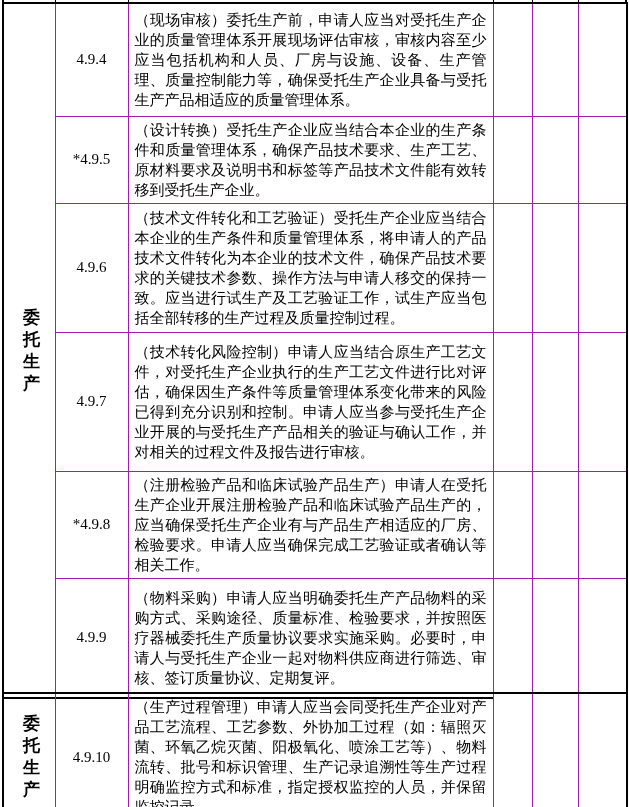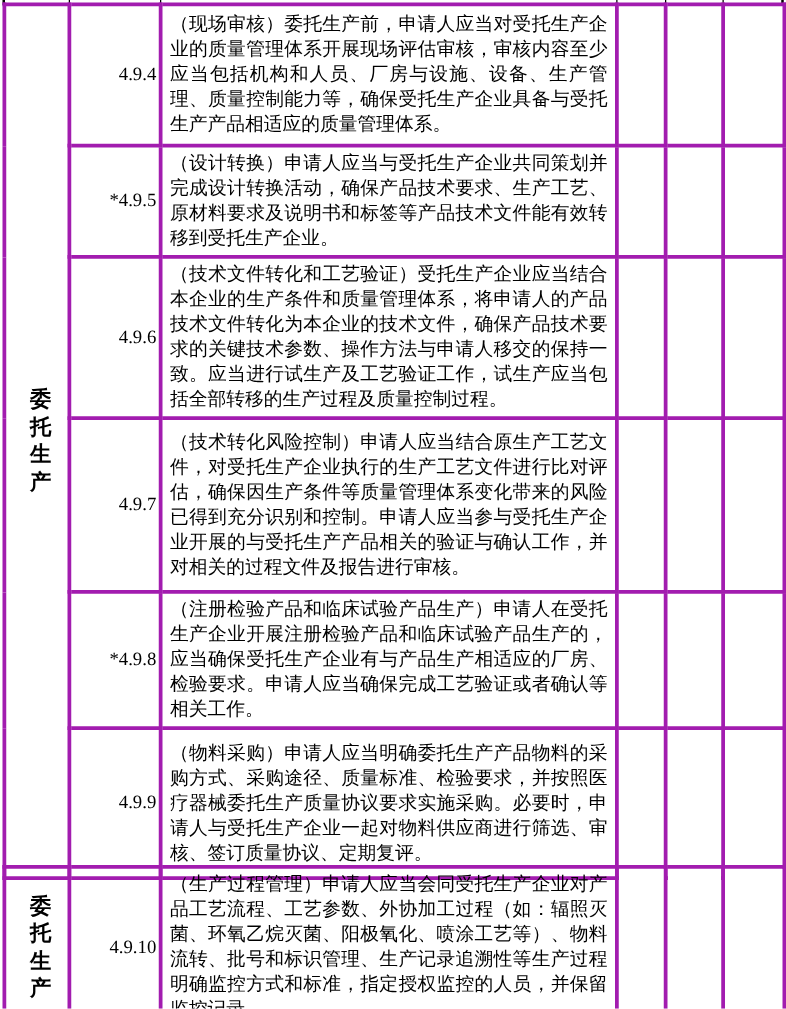--- a/index.html
+++ b/index.html
@@ -1,23 +1,23 @@
 <!DOCTYPE html>
 <html><head>
 <meta charset="utf-8">
 <style>
   html,body{margin:0;padding:0;background:#ffffff;}
   .page{position:relative;width:629px;height:807px;background:#ffffff;overflow:hidden;
         font-family:"Liberation Serif","DejaVu Serif",serif;color:#000;}
   table.tbl{border-collapse:collapse;table-layout:fixed;position:absolute;left:2px;width:625px;
             border:2px solid #000;}
-  .tbl td{border:3px solid #a21caf;vertical-align:middle;overflow:hidden;}
+  .tbl td{border:1px solid #a21caf;vertical-align:middle;overflow:hidden;}
   td.cat{text-align:center;font-family:"Liberation Sans","DejaVu Sans",sans-serif;
          font-weight:bold;font-size:17px;line-height:22px;padding:0 19px;}
-  td.num{text-align:right;font-size:15px;padding:0 2px;white-space:nowrap;}
+  td.num{text-align:center;font-size:15px;padding:0 2px;white-space:nowrap;}
   td.txt{text-align:justify;font-size:15px;line-height:20px;padding:3px 6px;}
   td.res{background:#ffffff;}
   tr.h0{height:113px;} tr.h1{height:80px;} tr.h2{height:129px;}
   tr.h3{height:139px;} tr.h4{height:99px;}  tr.h5{height:120px;}
   tr.h6{height:111px;}
   .stubs{position:absolute;top:0;left:0;width:629px;height:4px;}
   .stubs .v{position:absolute;top:0;height:4px;background:#000;}
 </style>
 </head>
 <body>
@@ -49,21 +49,21 @@
           <span>委托生产</span>
         </td>
         <td class="num">4.9.4</td>
         <td class="txt">（现场审核）委托生产前，申请人应当对受托生产企业的质量管理体系开展现场评估审核，审核内容至少应当包括机构和人员、厂房与设施、设备、生产管理、质量控制能力等，确保受托生产企业具备与受托生产产品相适应的质量管理体系。</td>
         <td class="res"></td>
         <td class="res"></td>
         <td class="res"></td>
       </tr>
       <tr class="h1">
         <td class="num">*4.9.5</td>
-        <td class="txt">（设计转换）申请人应当与受托生产企业共同策划并完成设计转换活动，确保产品技术要求、生产工艺、原材料要求及说明书和标签等产品技术文件能有效转移到受托生产企业。</td>
+        <td class="txt">（设计转换）受托生产企业应当结合本企业的生产条件和质量管理体系，确保产品技术要求、生产工艺、原材料要求及说明书和标签等产品技术文件能有效转移到受托生产企业。</td>
         <td class="res"></td>
         <td class="res"></td>
         <td class="res"></td>
       </tr>
       <tr class="h2">
         <td class="num">4.9.6</td>
         <td class="txt">（技术文件转化和工艺验证）受托生产企业应当结合本企业的生产条件和质量管理体系，将申请人的产品技术文件转化为本企业的技术文件，确保产品技术要求的关键技术参数、操作方法与申请人移交的保持一致。应当进行试生产及工艺验证工作，试生产应当包括全部转移的生产过程及质量控制过程。</td>
         <td class="res"></td>
         <td class="res"></td>
         <td class="res"></td>

